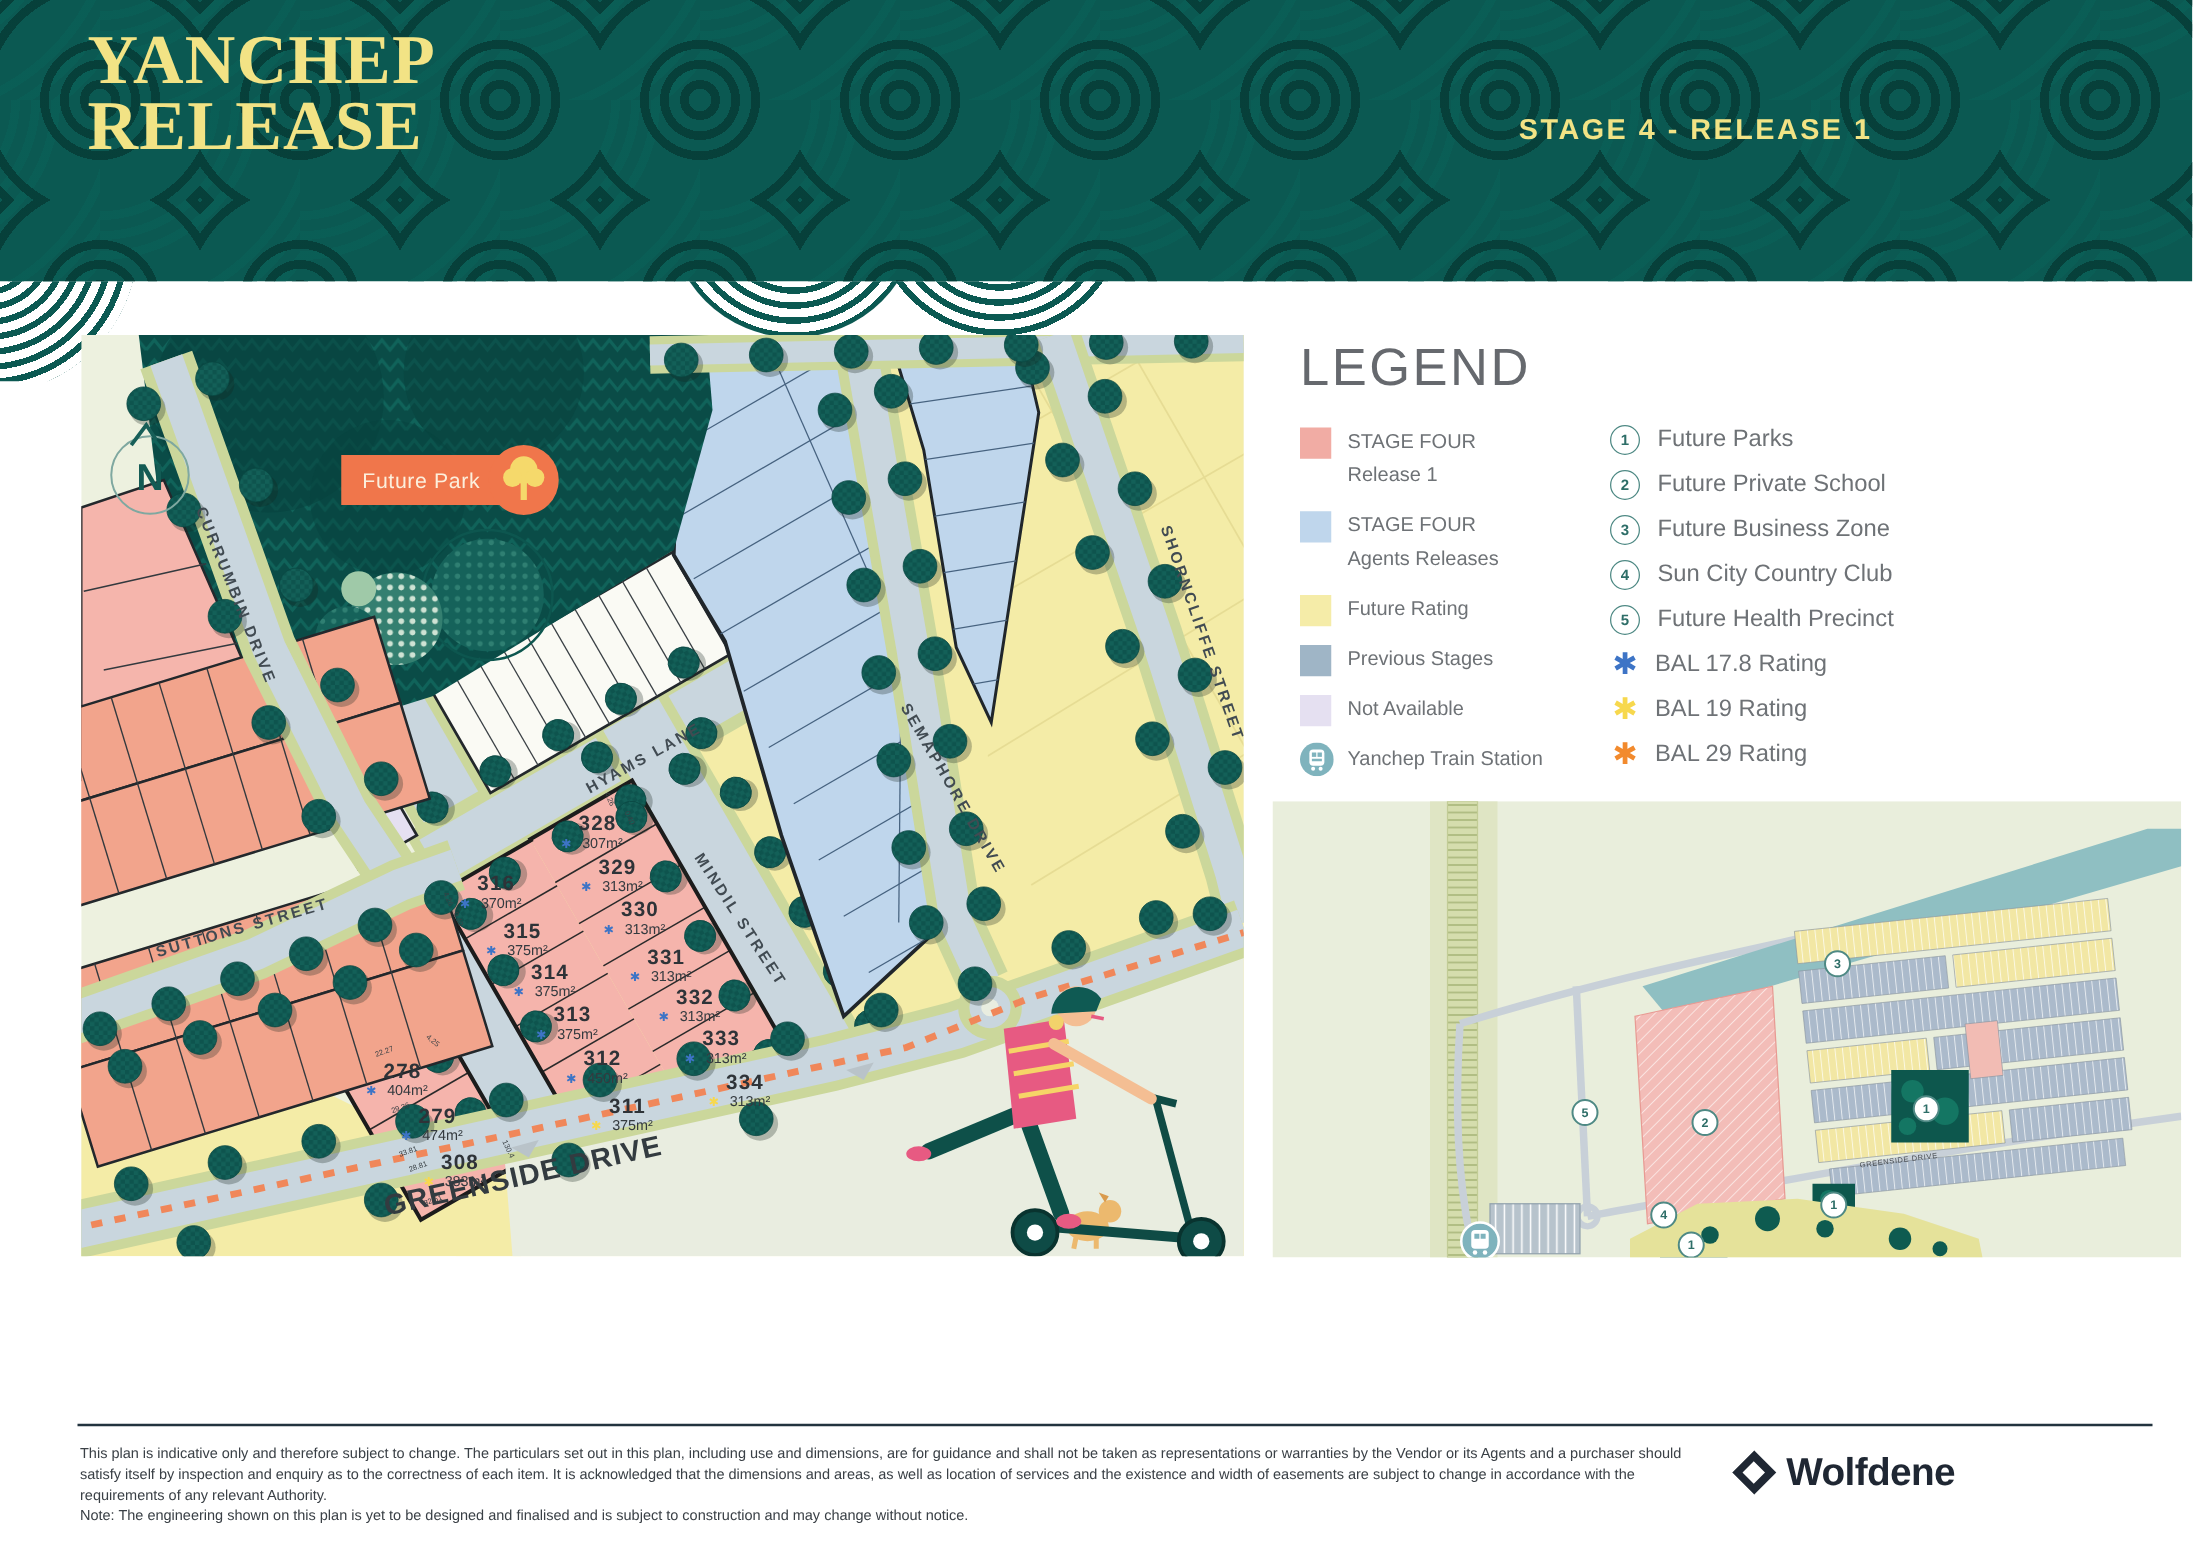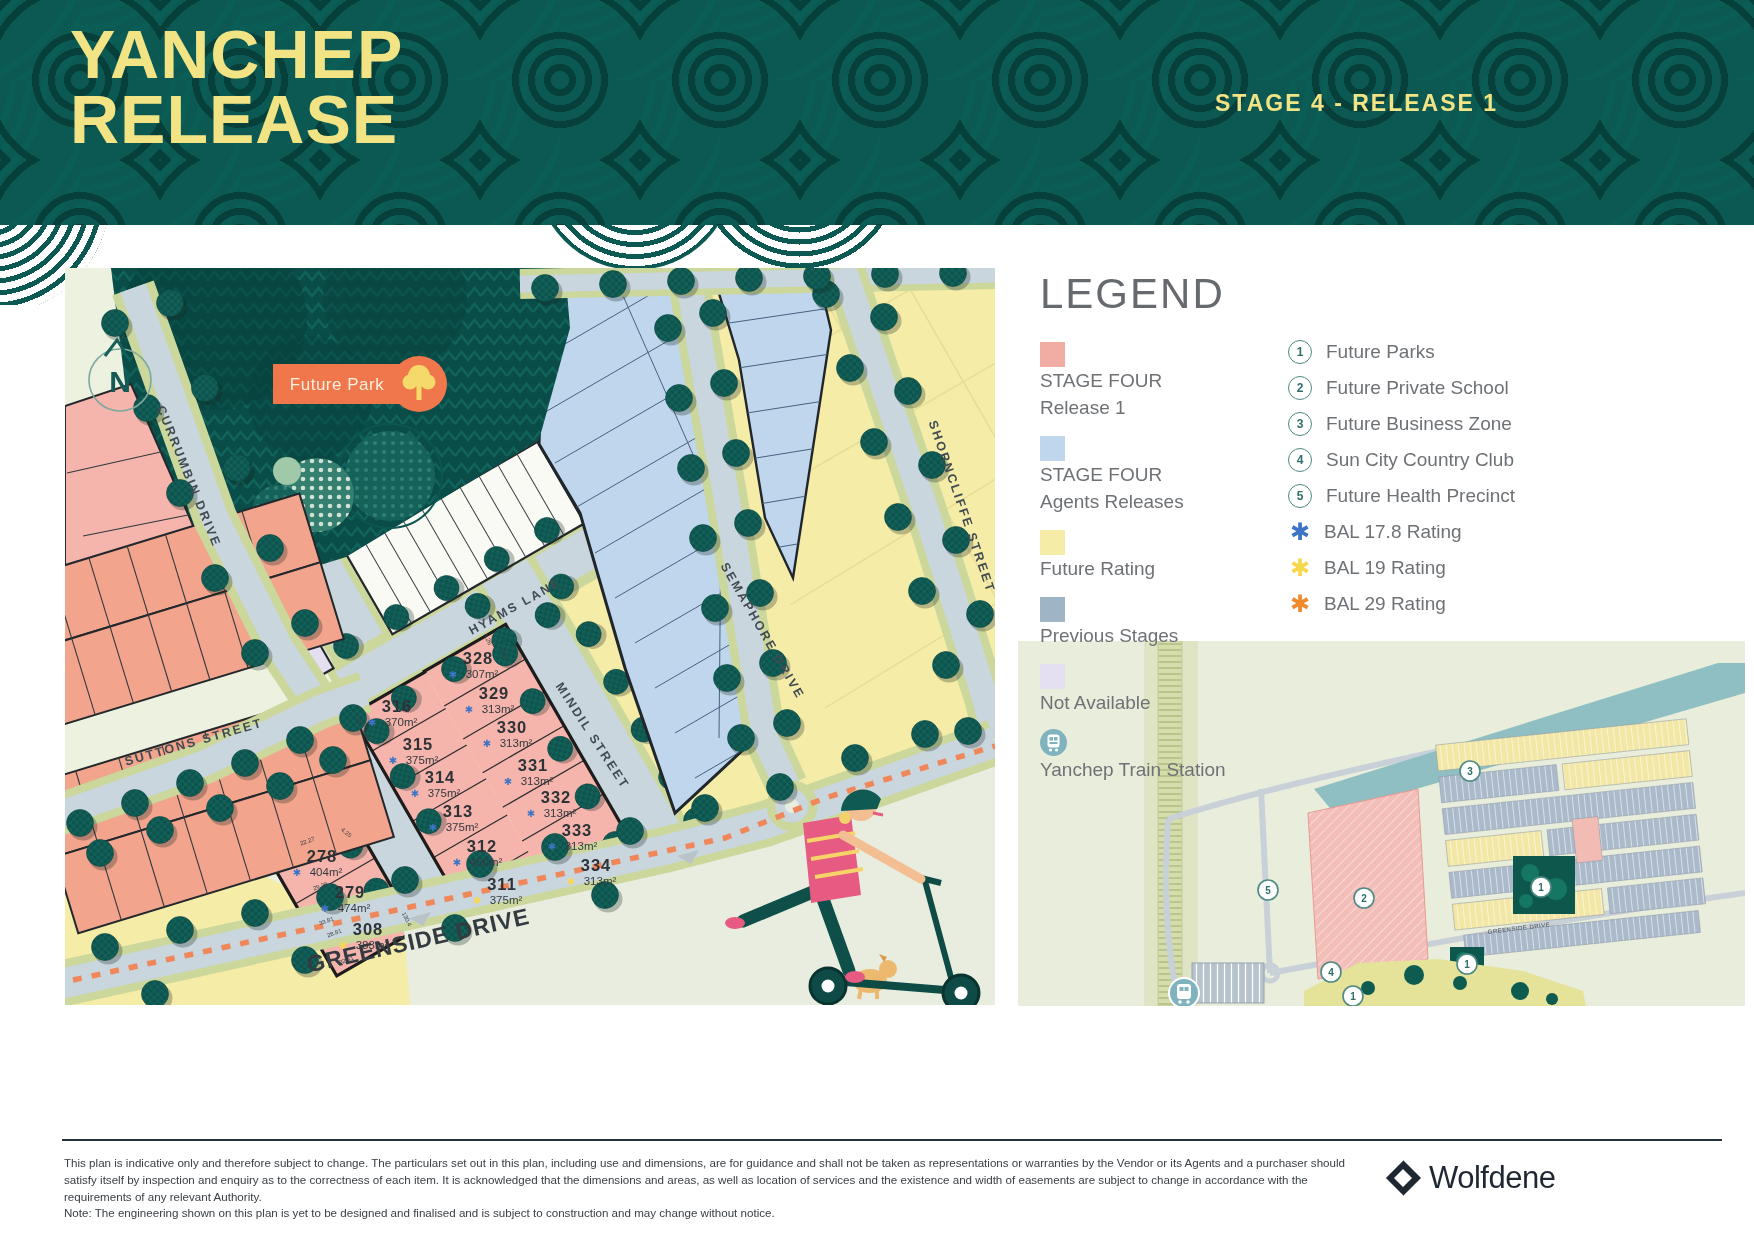--- a/index.html
+++ b/index.html
@@ -4,46 +4,46 @@
 <style>
   html,body{margin:0;padding:0;background:#fff;}
   .page{position:relative;width:1754px;height:1241px;background:#ffffff;overflow:hidden;
         font-family:"Liberation Sans",sans-serif;}
   
   .header{position:absolute;left:0;top:0;width:1754px;height:225px;background-color:#0B5952;
     background-image:
       repeating-radial-gradient(circle at 50% 50%, transparent 0 9px, rgba(6,62,57,.95) 9px 16px, transparent 16px 25px, rgba(6,62,57,.95) 25px 32px, transparent 32px 41px, rgba(6,62,57,.95) 41px 48px, transparent 48px 80px),
       repeating-radial-gradient(circle at 0% 0%, transparent 0 9px, rgba(10,94,86,.9) 9px 16px, transparent 16px 25px, rgba(10,94,86,.9) 25px 32px, transparent 32px 41px, rgba(10,94,86,.9) 41px 48px, transparent 48px 80px);
     background-size:160px 160px, 160px 160px;background-position:0 0, 80px 80px;}
-  .brand{position:absolute;left:70px;top:22px;color:#F2E385;font-weight:bold;font-size:68px;
-         line-height:.95;letter-spacing:1px;}
+  .brand{position:absolute;left:70px;top:22px;color:#F2E385;font-weight:bold;font-size:56px;
+         line-height:.95;letter-spacing:1px;font-family:Liberation Serif, serif;}
   .stage{position:absolute;right:256px;top:90px;color:#F2E385;font-weight:bold;font-size:23px;letter-spacing:2px;}
   
   .rings-strip{position:absolute;left:0;top:225px;width:1754px;height:80px;overflow:hidden;z-index:0;}
   .ringset{position:absolute;border-radius:50%;
      background:repeating-radial-gradient(circle, #0B5952 0 5px, rgba(255,255,255,0) 5px 12px);}
   
   .legend{position:absolute;left:1040px;top:270px;width:560px;z-index:2;}
   .legend-title{font-size:42px;color:#66696E;letter-spacing:2px;font-weight:400;}
   .lcols{display:flex;margin-top:22px;}
   .lcol-left{width:248px;}
   .lcol-right{width:280px;}
-  .lrow{display:flex;align-items:flex-start;margin-bottom:13px;color:#6E7276;font-size:19px;line-height:27px;flex-direction:column;}
+  .lrow{display:flex;align-items:flex-start;margin-bottom:13px;color:#6E7276;font-size:16px;line-height:27px;}
   .sw{width:25px;height:25px;margin-right:13px;flex:0 0 25px;margin-top:2px;}
   .mrow{display:flex;align-items:center;margin-bottom:13px;color:#6E7276;font-size:19px;height:23px;}
   .num{width:22px;height:22px;border:1.6px solid #4E8984;border-radius:50%;color:#2E6E68;
        font-size:12px;font-weight:bold;display:flex;align-items:center;justify-content:center;
        margin-right:14px;flex:0 0 22px;background:#fff;}
   .ast{width:24px;margin-right:12px;font-size:24px;line-height:22px;flex:0 0 24px;text-align:center;}
   .trainwrap{width:27px;height:27px;flex:0 0 27px;margin-right:11px;}
   
   .footline{position:absolute;left:62px;top:1139px;width:1660px;height:2.4px;background:#22333E;}
   .disclaimer{position:absolute;left:64px;top:1155px;width:1285px;font-size:11.6px;line-height:16.8px;color:#3A4046;}
   .wlogo{position:absolute;left:1383px;top:1158px;display:flex;align-items:center;color:#1F2733;}
-  .wlogo-text{font-size:31px;font-weight:normal;letter-spacing:-.5px;margin-left:6px;}
+  .wlogo-text{font-size:31px;font-weight:bold;letter-spacing:-.5px;margin-left:6px;}
   
   #mapsvg text, #insetsvg text{font-family:"Liberation Sans",sans-serif;}
   .street{font-size:12.5px;letter-spacing:2.2px;fill:#414B52;font-weight:bold;}
   .streetbig{font-size:23px;letter-spacing:1px;fill:#333B40;font-weight:bold;}
   .lotnum{font-size:16.5px;font-weight:bold;fill:#2E3338;letter-spacing:1px;}
   .lotarea{font-size:11.5px;fill:#343A3F;}
   .bal{font-size:10px;}
   .dim{font-size:6px;fill:#3A4045;}
   .fpark{font-size:17px;fill:#FCEFDC;letter-spacing:.5px;}
   .inslab{font-size:6px;fill:#4A4F54;letter-spacing:.5px;}

